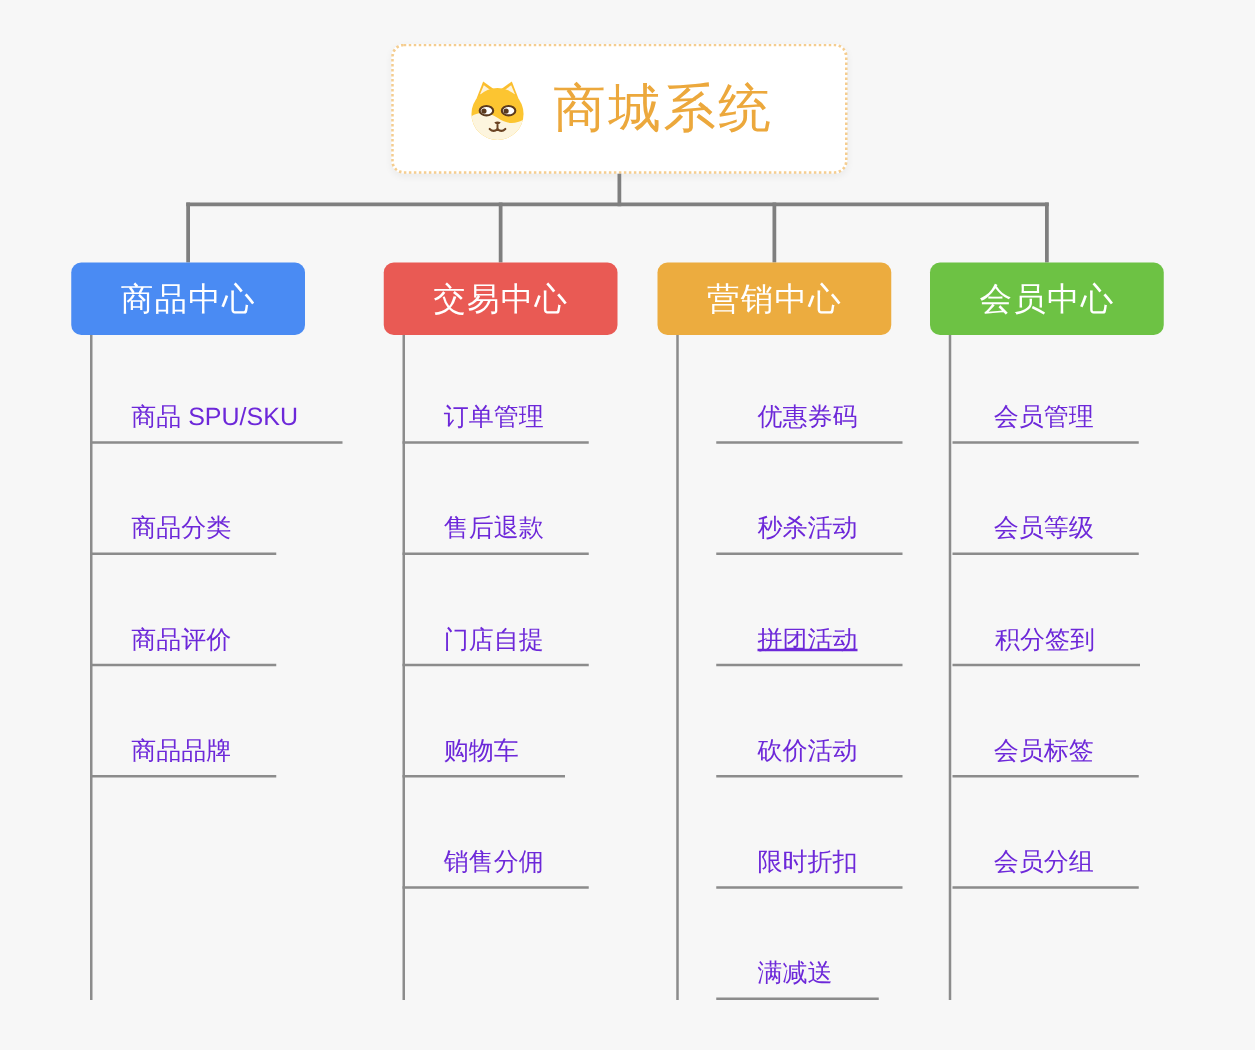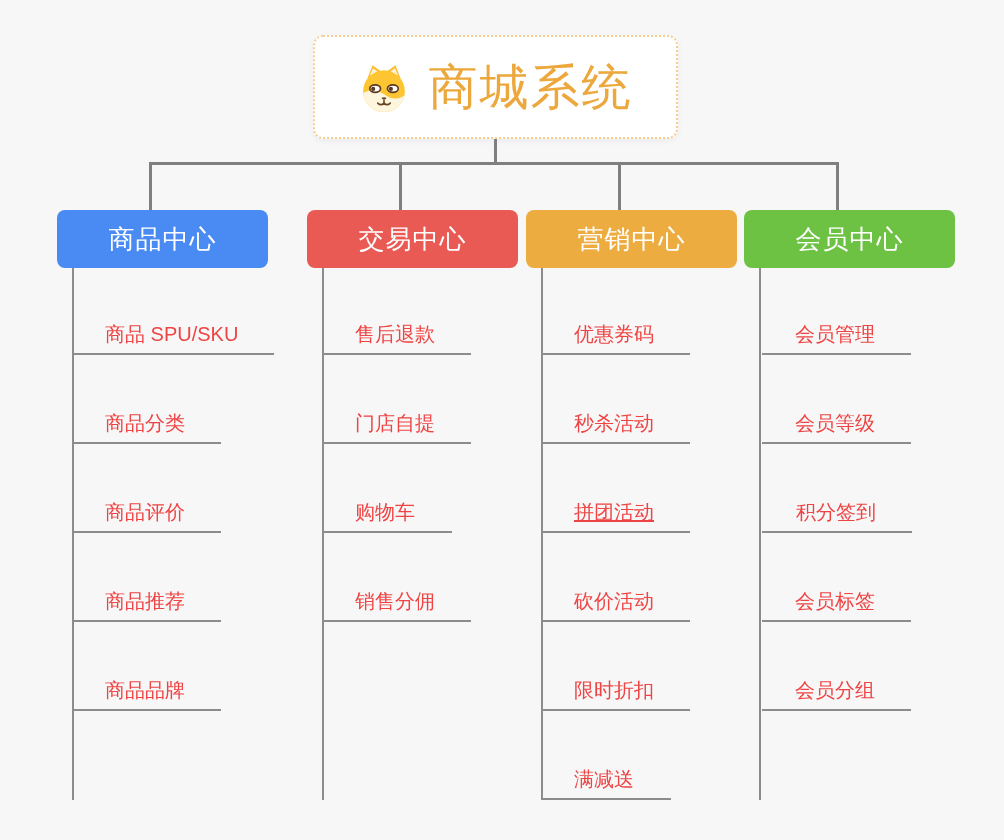--- a/index.html
+++ b/index.html
@@ -6,35 +6,35 @@
   .canvas{
     position:relative;width:1004px;height:840px;background:#f7f7f7;
     font-family:"Liberation Sans",sans-serif;overflow:hidden;
   }
   .root-node{
     position:absolute;left:313px;top:35px;width:365px;height:104px;
     background:#ffffff;border:2px dotted #F5CD8F;border-radius:10px;
     box-sizing:border-box;display:flex;align-items:center;justify-content:center;
     gap:20px;box-shadow:0 2px 6px rgba(0,0,0,0.05);cursor:default;
   }
-  .root-title{font-size:49px;font-weight:500;letter-spacing:2px;color:#ECA83C;line-height:1;}
+  .root-title{font-size:42px;font-weight:500;letter-spacing:2px;color:#ECA83C;line-height:1;}
   .root-icon{display:flex;align-items:center;}
   .line{position:absolute;background:#7F7F7F;}
   .branch-box{
-    position:absolute;width:211px;height:58px;border-radius:8px;
+    position:absolute;width:187px;height:58px;border-radius:8px;
     display:flex;align-items:center;justify-content:center;
     color:#ffffff;font-size:26px;letter-spacing:1px;line-height:1;
   }
   .child-vline{position:absolute;width:2px;background:#8C8C8C;}
   .children{position:absolute;}
   .child{
     box-sizing:border-box;display:flex;align-items:flex-end;
     height:89px;width:max-content;min-width:130px;
     padding:0 36px 6px 33px;border-bottom:2px solid #15803d;
-    font-size:20px;color:#ef4444;line-height:1.3;white-space:nowrap;
+    font-size:20px;color:#6d28d9;line-height:1.3;white-space:nowrap;
   }
 </style>
 </head>
 <body>
 
 <div class="canvas">
 
   <div class="root-node">
     <span class="root-icon">
       <svg width="50" height="50" viewBox="0 0 48 48" aria-hidden="true">
@@ -69,38 +69,38 @@
     </div>
   <div id="branches">
       <div class="branch-box" style="left: 57px; top: 210px; background: rgb(74, 139, 243);">
         <span>商品中心</span>
       </div>
       <div class="child-vline" style="left: 72px; top: 268px; height: 532px; background: rgb(140, 140, 140);"></div>
       <div class="children" style="left: 72px; top: 266px;">
         <div class="child" style="border-bottom-color: rgb(140, 140, 140);">商品 SPU/SKU</div>
         <div class="child" style="border-bottom-color: rgb(140, 140, 140);">商品分类</div>
         <div class="child" style="border-bottom-color: rgb(140, 140, 140);">商品评价</div>
-        <div class="child" style="border-bottom-color: rgb(140, 140, 140);">商品推荐</div>
         <div class="child" style="border-bottom-color: rgb(140, 140, 140);">商品品牌</div>
       </div>
       <div class="branch-box" style="left: 307px; top: 210px; background: rgb(233, 90, 84);">
         <span>交易中心</span>
       </div>
       <div class="child-vline" style="left: 322px; top: 268px; height: 532px; background: rgb(140, 140, 140);"></div>
       <div class="children" style="left: 322px; top: 266px;">
+        <div class="child" style="border-bottom-color: rgb(140, 140, 140);">订单管理</div>
         <div class="child" style="border-bottom-color: rgb(140, 140, 140);">售后退款</div>
         <div class="child" style="border-bottom-color: rgb(140, 140, 140);">门店自提</div>
         <div class="child" style="border-bottom-color: rgb(140, 140, 140);">购物车</div>
         <div class="child" style="border-bottom-color: rgb(140, 140, 140);">销售分佣</div>
       </div>
       <div class="branch-box" style="left: 526px; top: 210px; background: rgb(236, 172, 63);">
         <span>营销中心</span>
       </div>
       <div class="child-vline" style="left: 541px; top: 268px; height: 532px; background: rgb(140, 140, 140);"></div>
-      <div class="children" style="left: 541px; top: 266px;">
+      <div class="children" style="left: 541px; top: 266px; padding-left: 32px;">
         <div class="child" style="border-bottom-color: rgb(140, 140, 140);">优惠券码</div>
         <div class="child" style="border-bottom-color: rgb(140, 140, 140);">秒杀活动</div>
         <div class="child" style="border-bottom-color: rgb(140, 140, 140); text-decoration: underline;">拼团活动</div>
         <div class="child" style="border-bottom-color: rgb(140, 140, 140);">砍价活动</div>
         <div class="child" style="border-bottom-color: rgb(140, 140, 140);">限时折扣</div>
         <div class="child" style="border-bottom-color: rgb(140, 140, 140);">满减送</div>
       </div>
       <div class="branch-box" style="left: 744px; top: 210px; background: rgb(109, 194, 68);">
         <span>会员中心</span>
       </div>

